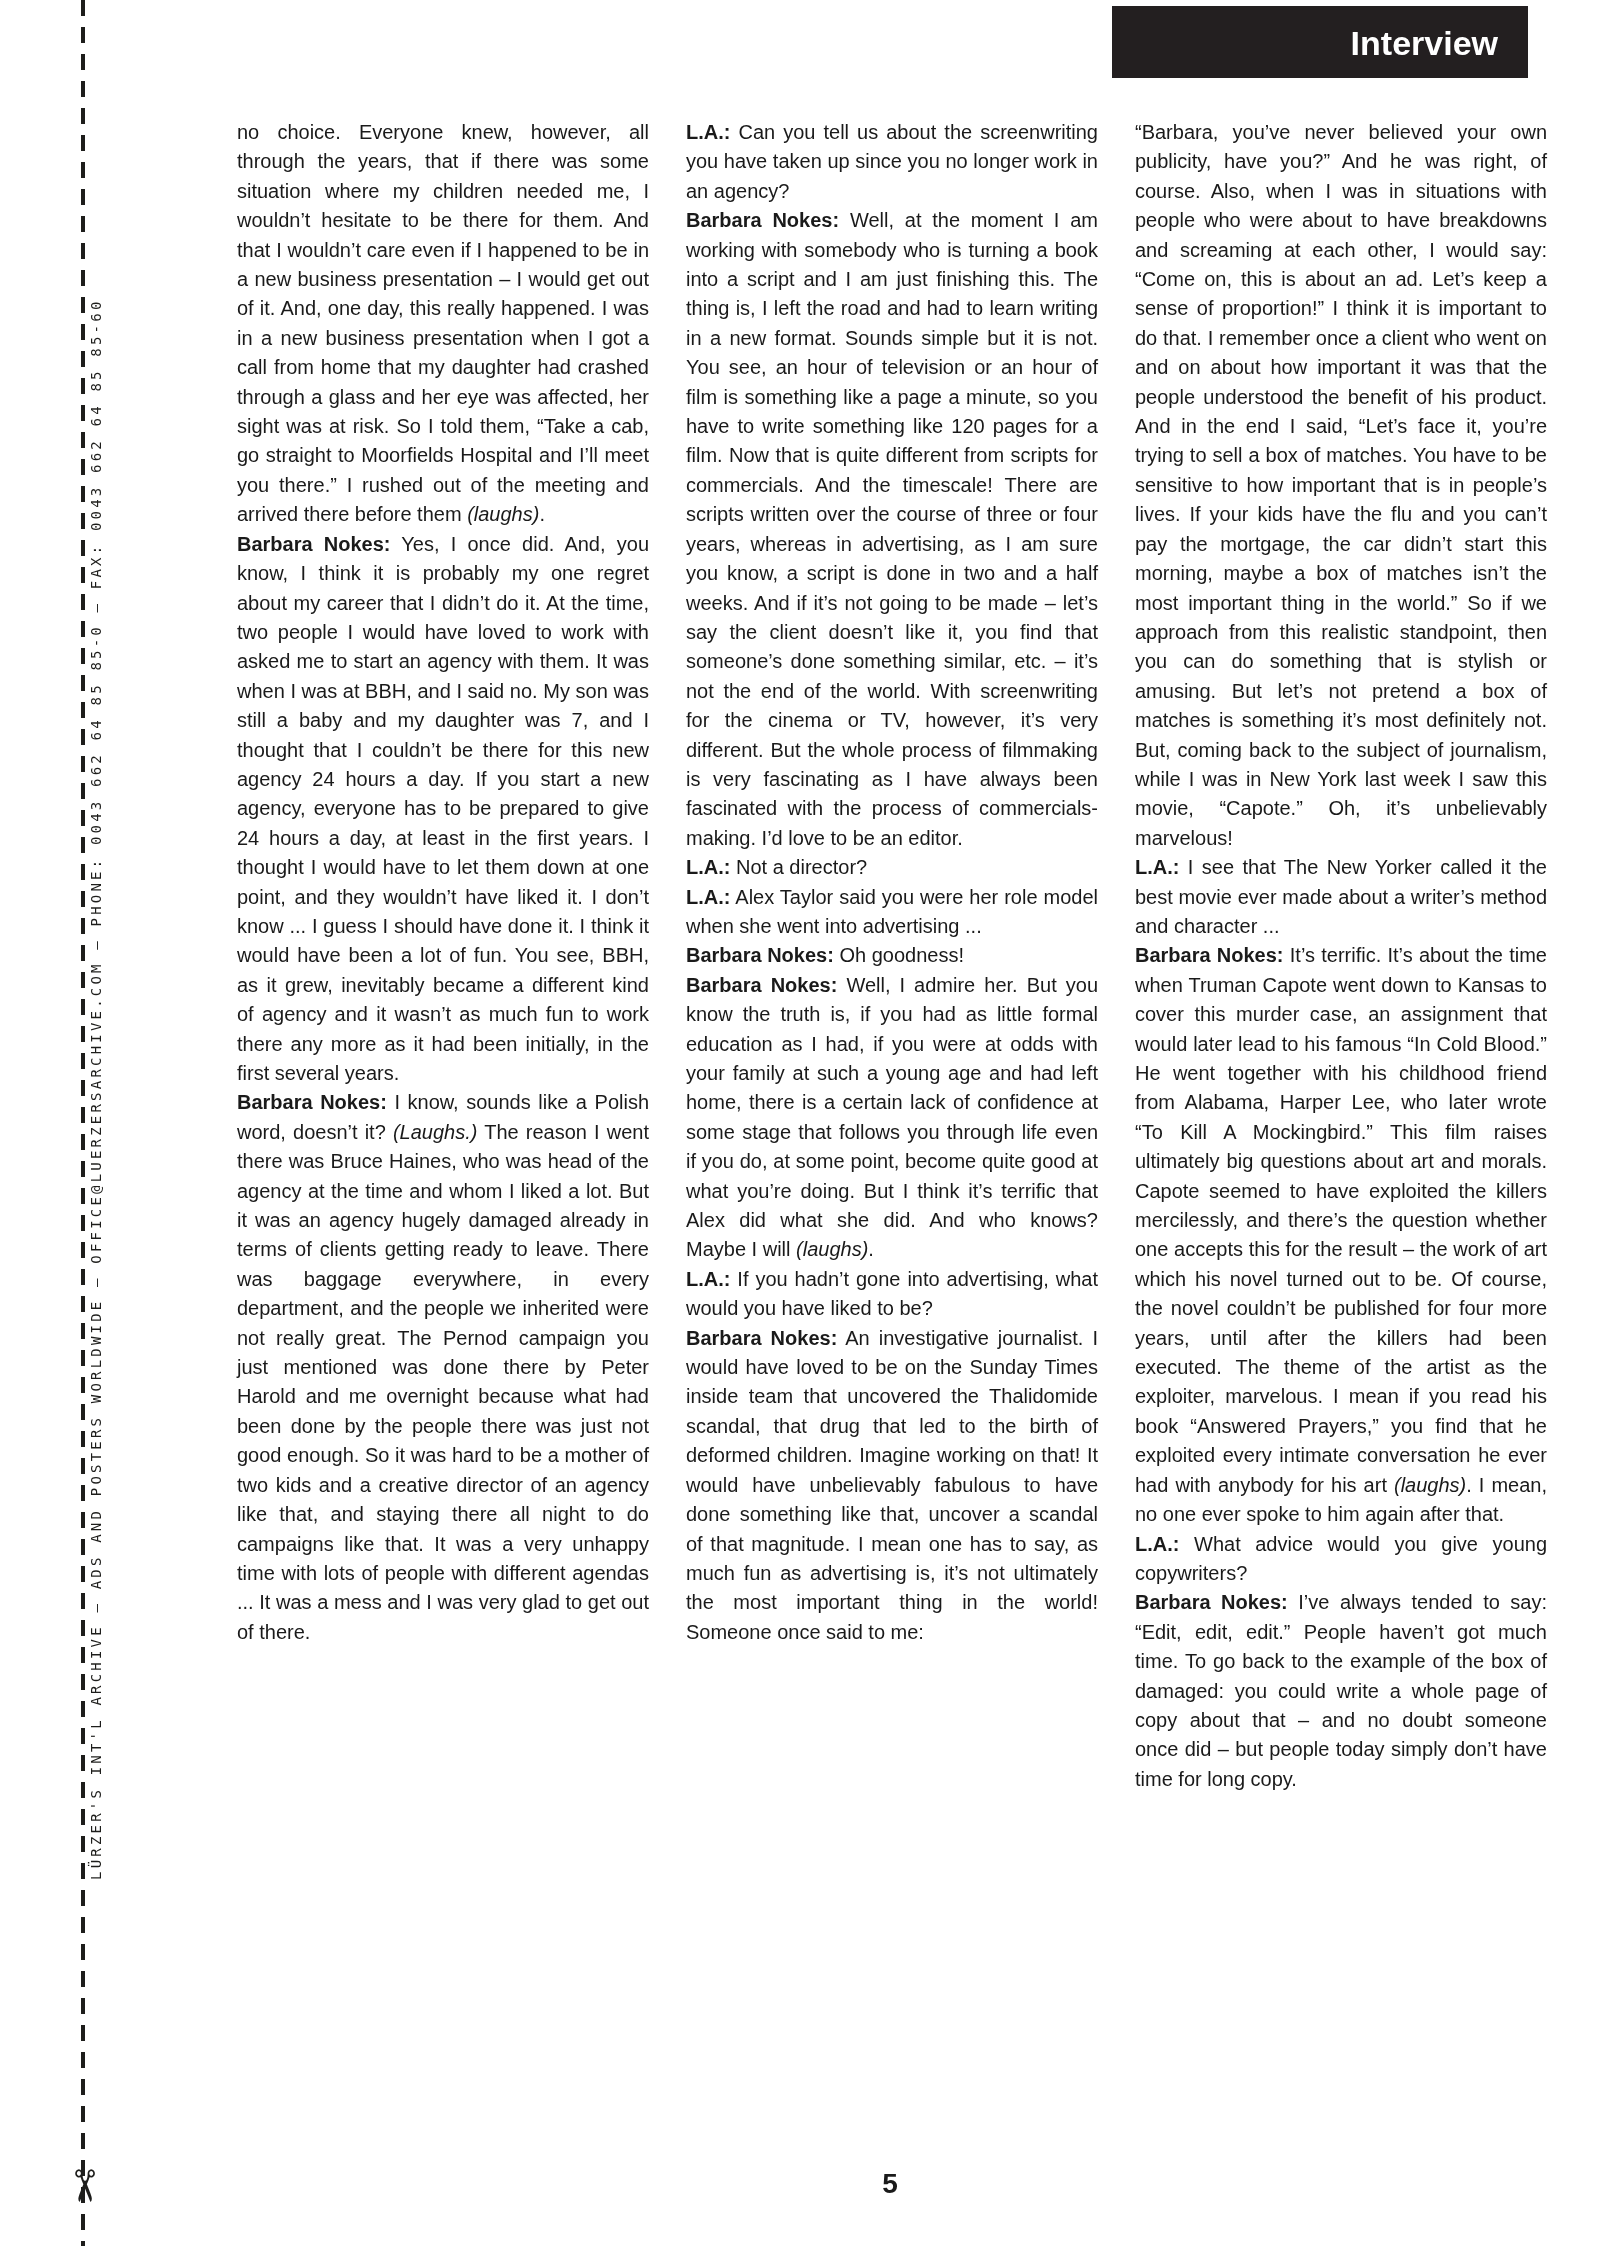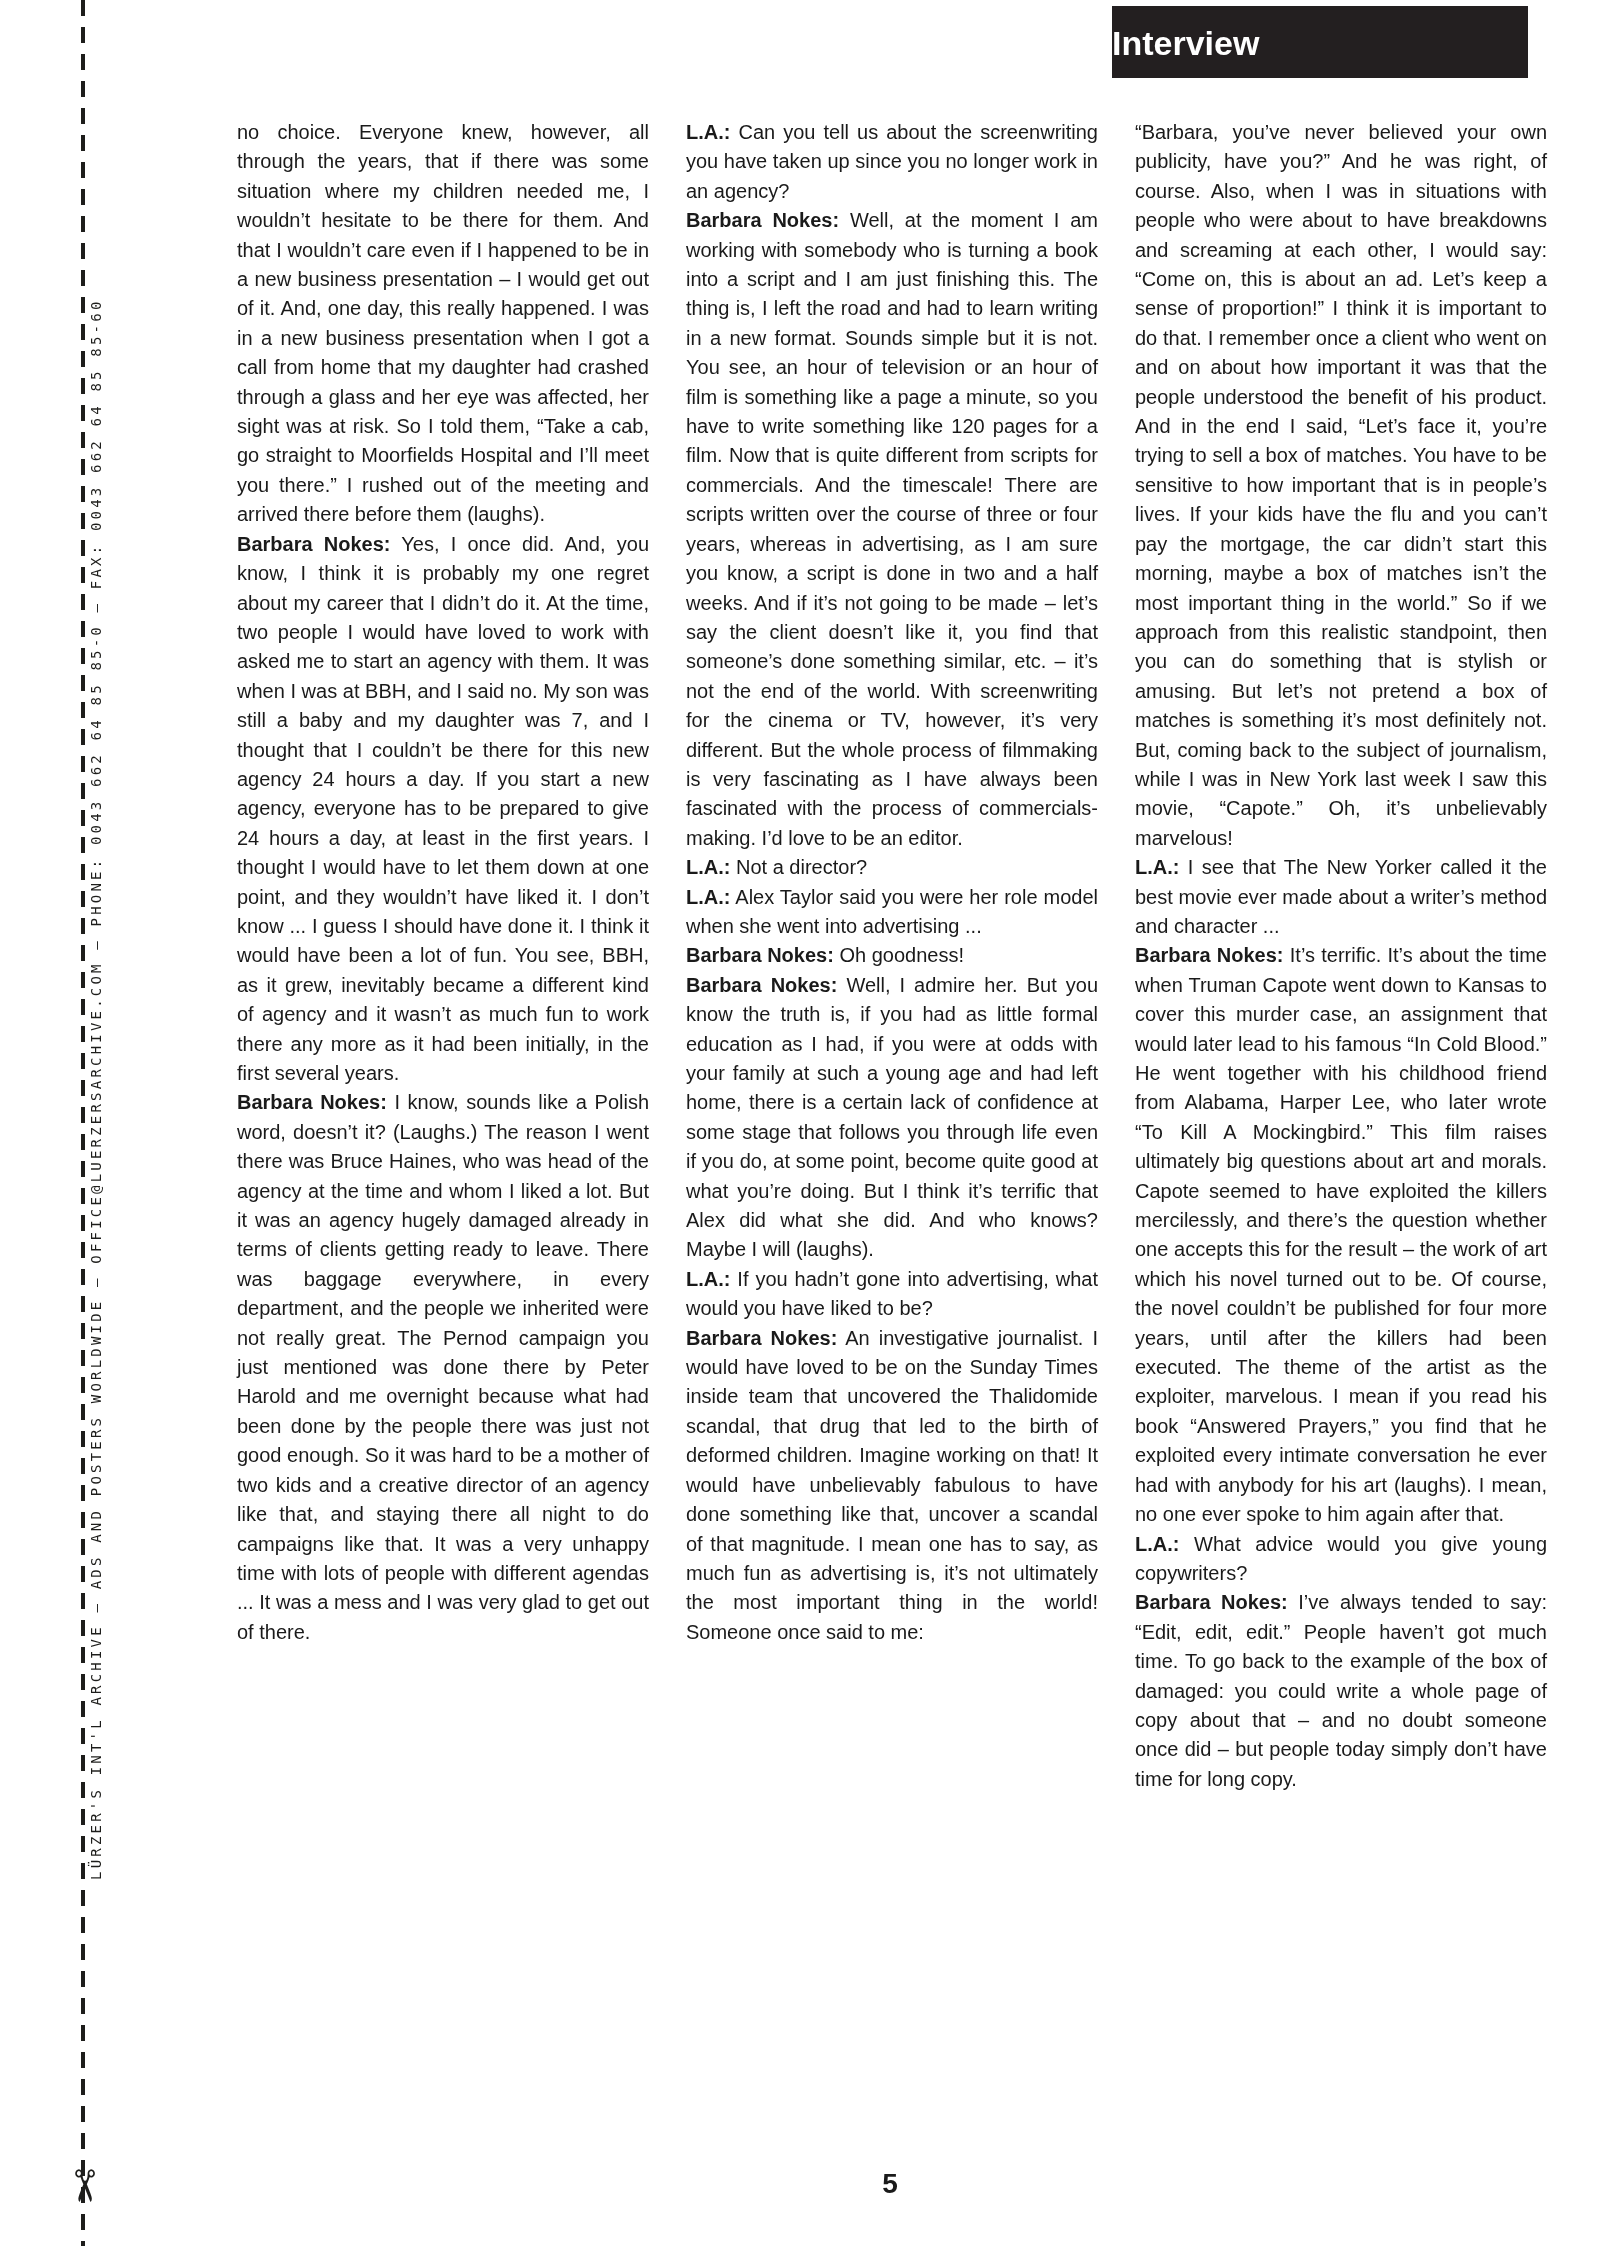--- a/index.html
+++ b/index.html
@@ -32,36 +32,36 @@
     font-family:"DejaVu Sans Mono",monospace;
     font-size:14px;letter-spacing:3.2px;
     color:#1d1d1b;
   }
   
   .header-bar{
     position:absolute;left:1112px;top:6px;width:416px;height:72px;
     background:#231f20;
   }
   .header-bar .label{
-    display:block;padding-right:30px;
+    display:block;text-align:right;padding-right:30px;
     font-size:34px;font-weight:bold;color:#ffffff;line-height:74px;
   }
   
   .columns{
     position:absolute;left:237px;top:118px;width:1310px;
     display:flex;gap:37px;align-items:flex-start;
   }
   .text-column{
     width:412px;min-height:1941px;
     font-size:20px;line-height:29.4px;
     text-align:justify;
   }
   .text-column p{margin:0;}
   .seg-bold{font-weight:bold;}
-  .seg-italic{}
+  .seg-italic{font-style:italic;}
   .page-number{
     position:absolute;left:860px;top:2168px;width:60px;
     text-align:center;font-size:28px;font-weight:bold;color:#1a1a1a;
   }
 </style>
 </head>
 <body>
 
 <div class="page">
 

